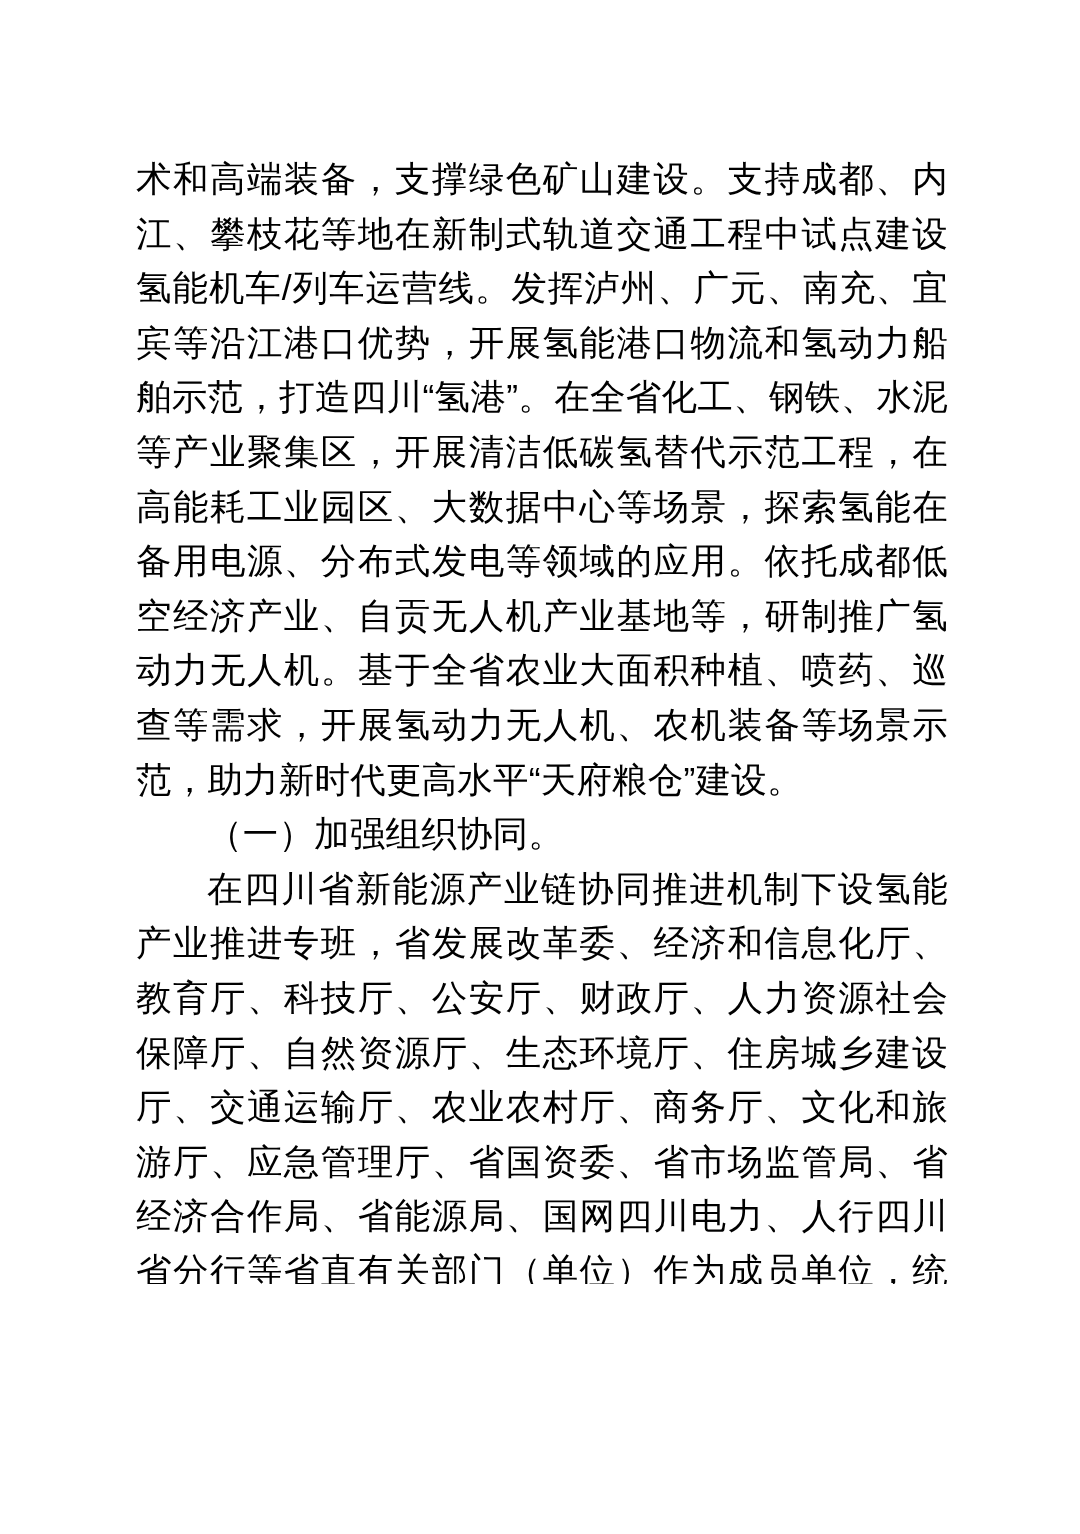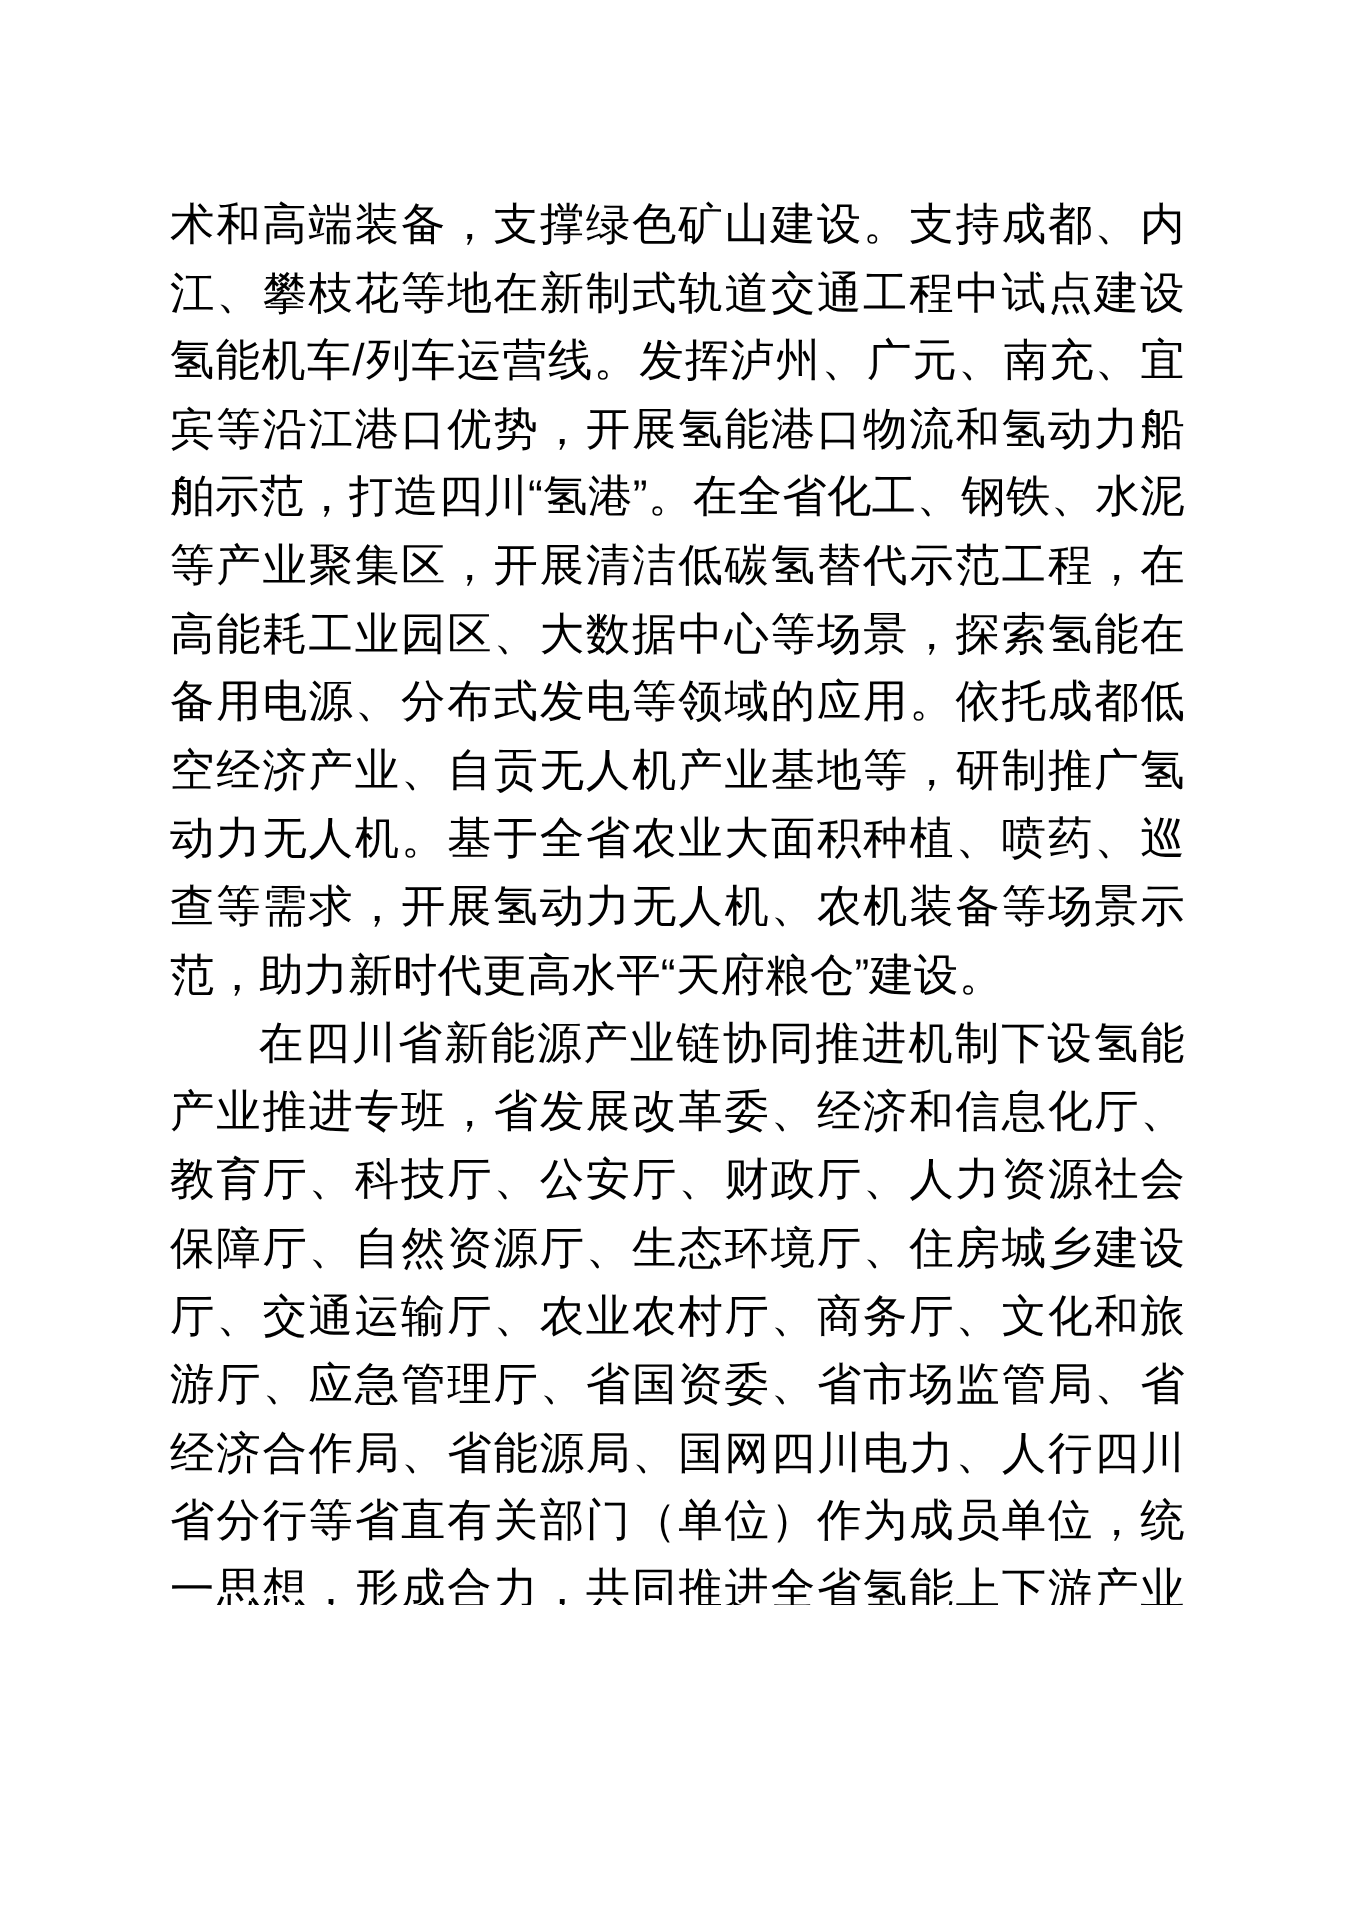--- a/index.html
+++ b/index.html
@@ -99,20 +99,21 @@
 </head>
 <body>
 
 <div class="page">
 
   <div class="body-block">
 
     <p class="para cont">术和高端装备，支撑绿色矿山建设。支持成都、内江、攀枝花等地在新制式轨道交通工程中试点建设氢能机车/列车运营线。发挥泸州、广元、南充、宜宾等沿江港口优势，开展氢能港口物流和氢动力船舶示范，打造四川“氢港”。在全省化工、钢铁、水泥等产业聚集区，开展清洁低碳氢替代示范工程，在高能耗工业园区、大数据中心等场景，探索氢能在备用电源、分布式发电等领域的应用。依托成都低空经济产业、自贡无人机产业基地等，研制推广氢动力无人机。基于全省农业大面积种植、喷药、巡查等需求，开展氢动力无人机、农机装备等场景示范，助力新时代更高水平“天府粮仓”建设。</p>
 
 
+    <p class="heading">（一）加强组织协同。</p>
 
     <p class="para indent">在四川省新能源产业链协同推进机制下设氢能产业推进专班，省发展改革委、经济和信息化厅、教育厅、科技厅、公安厅、财政厅、人力资源社会保障厅、自然资源厅、生态环境厅、住房城乡建设厅、交通运输厅、农业农村厅、商务厅、文化和旅游厅、应急管理厅、省国资委、省市场监管局、省经济合作局、省能源局、国网四川电力、人行四川省分行等省直有关部门（单位）作为成员单位，统一思想，形成合力，共同推进全省氢能上下游产业协同发展。各有关部门要根据自身职能，细化政策措施。各市（州）要结合本地实际，形成氢能产业发展工作机制和具体举措，确保各项任务落实到位。</p>
 
   </div>
 
   <div class="page-number">— 24 —</div>
 
 
 </div>
 

